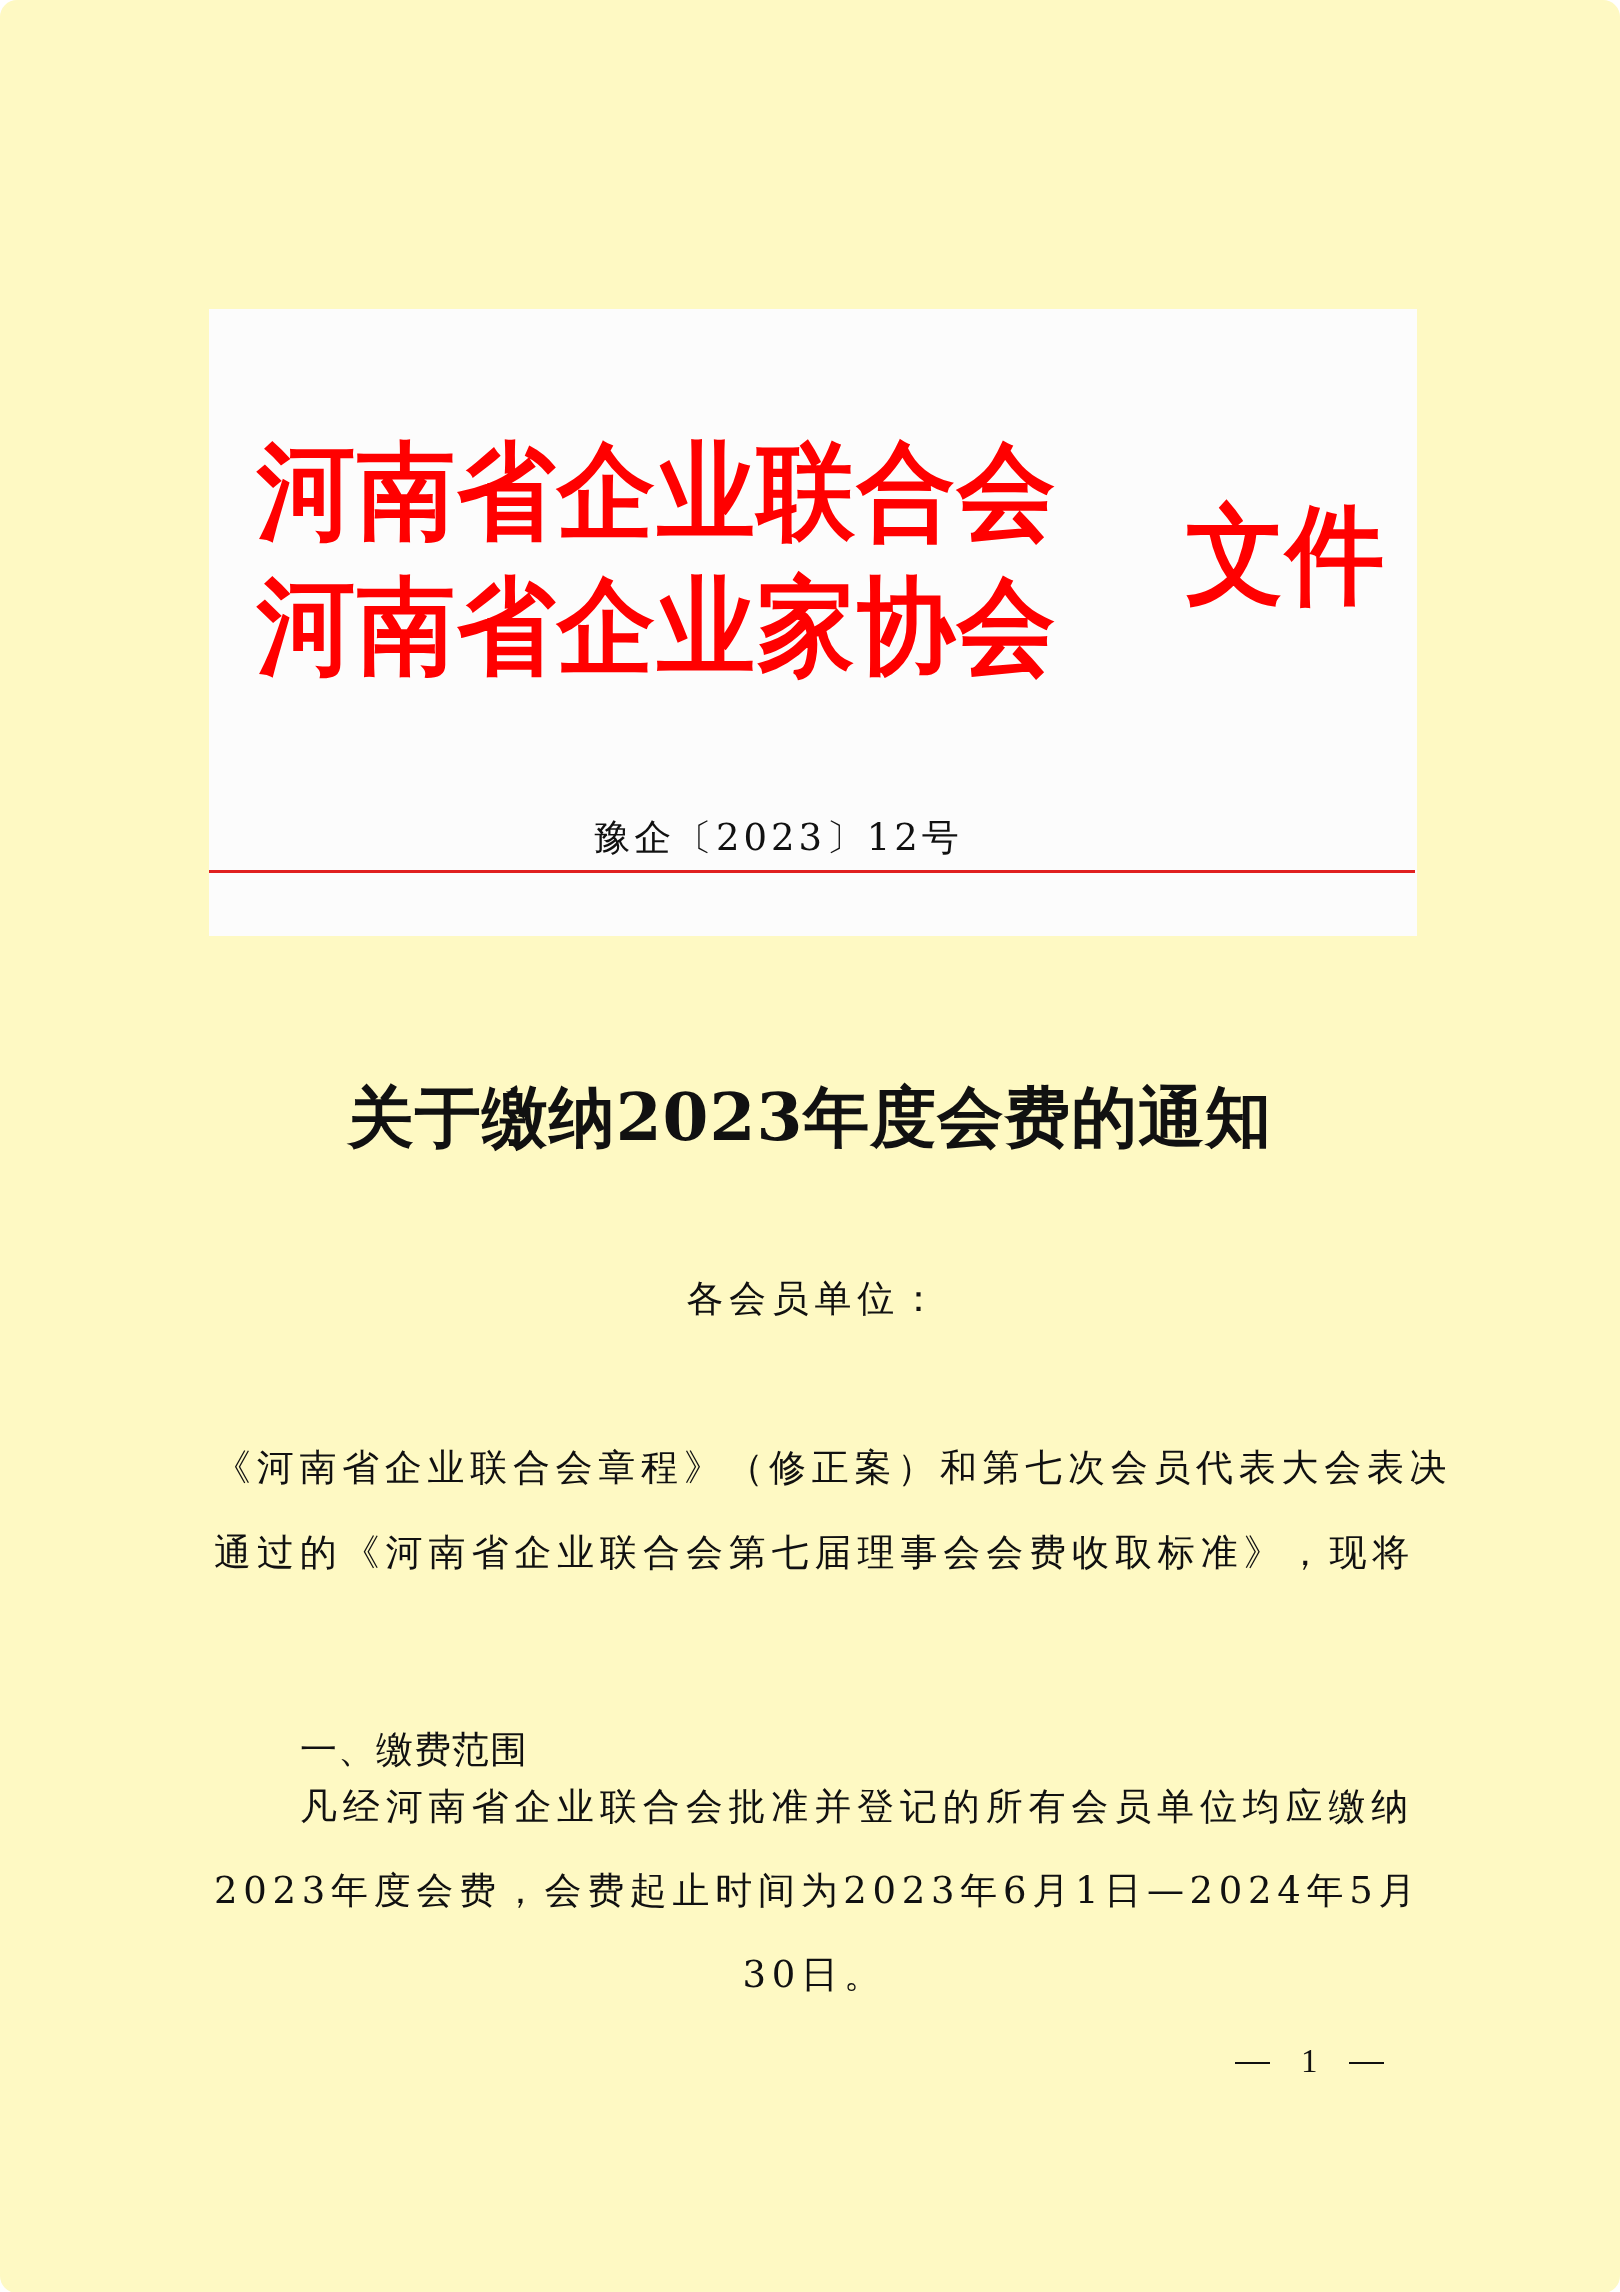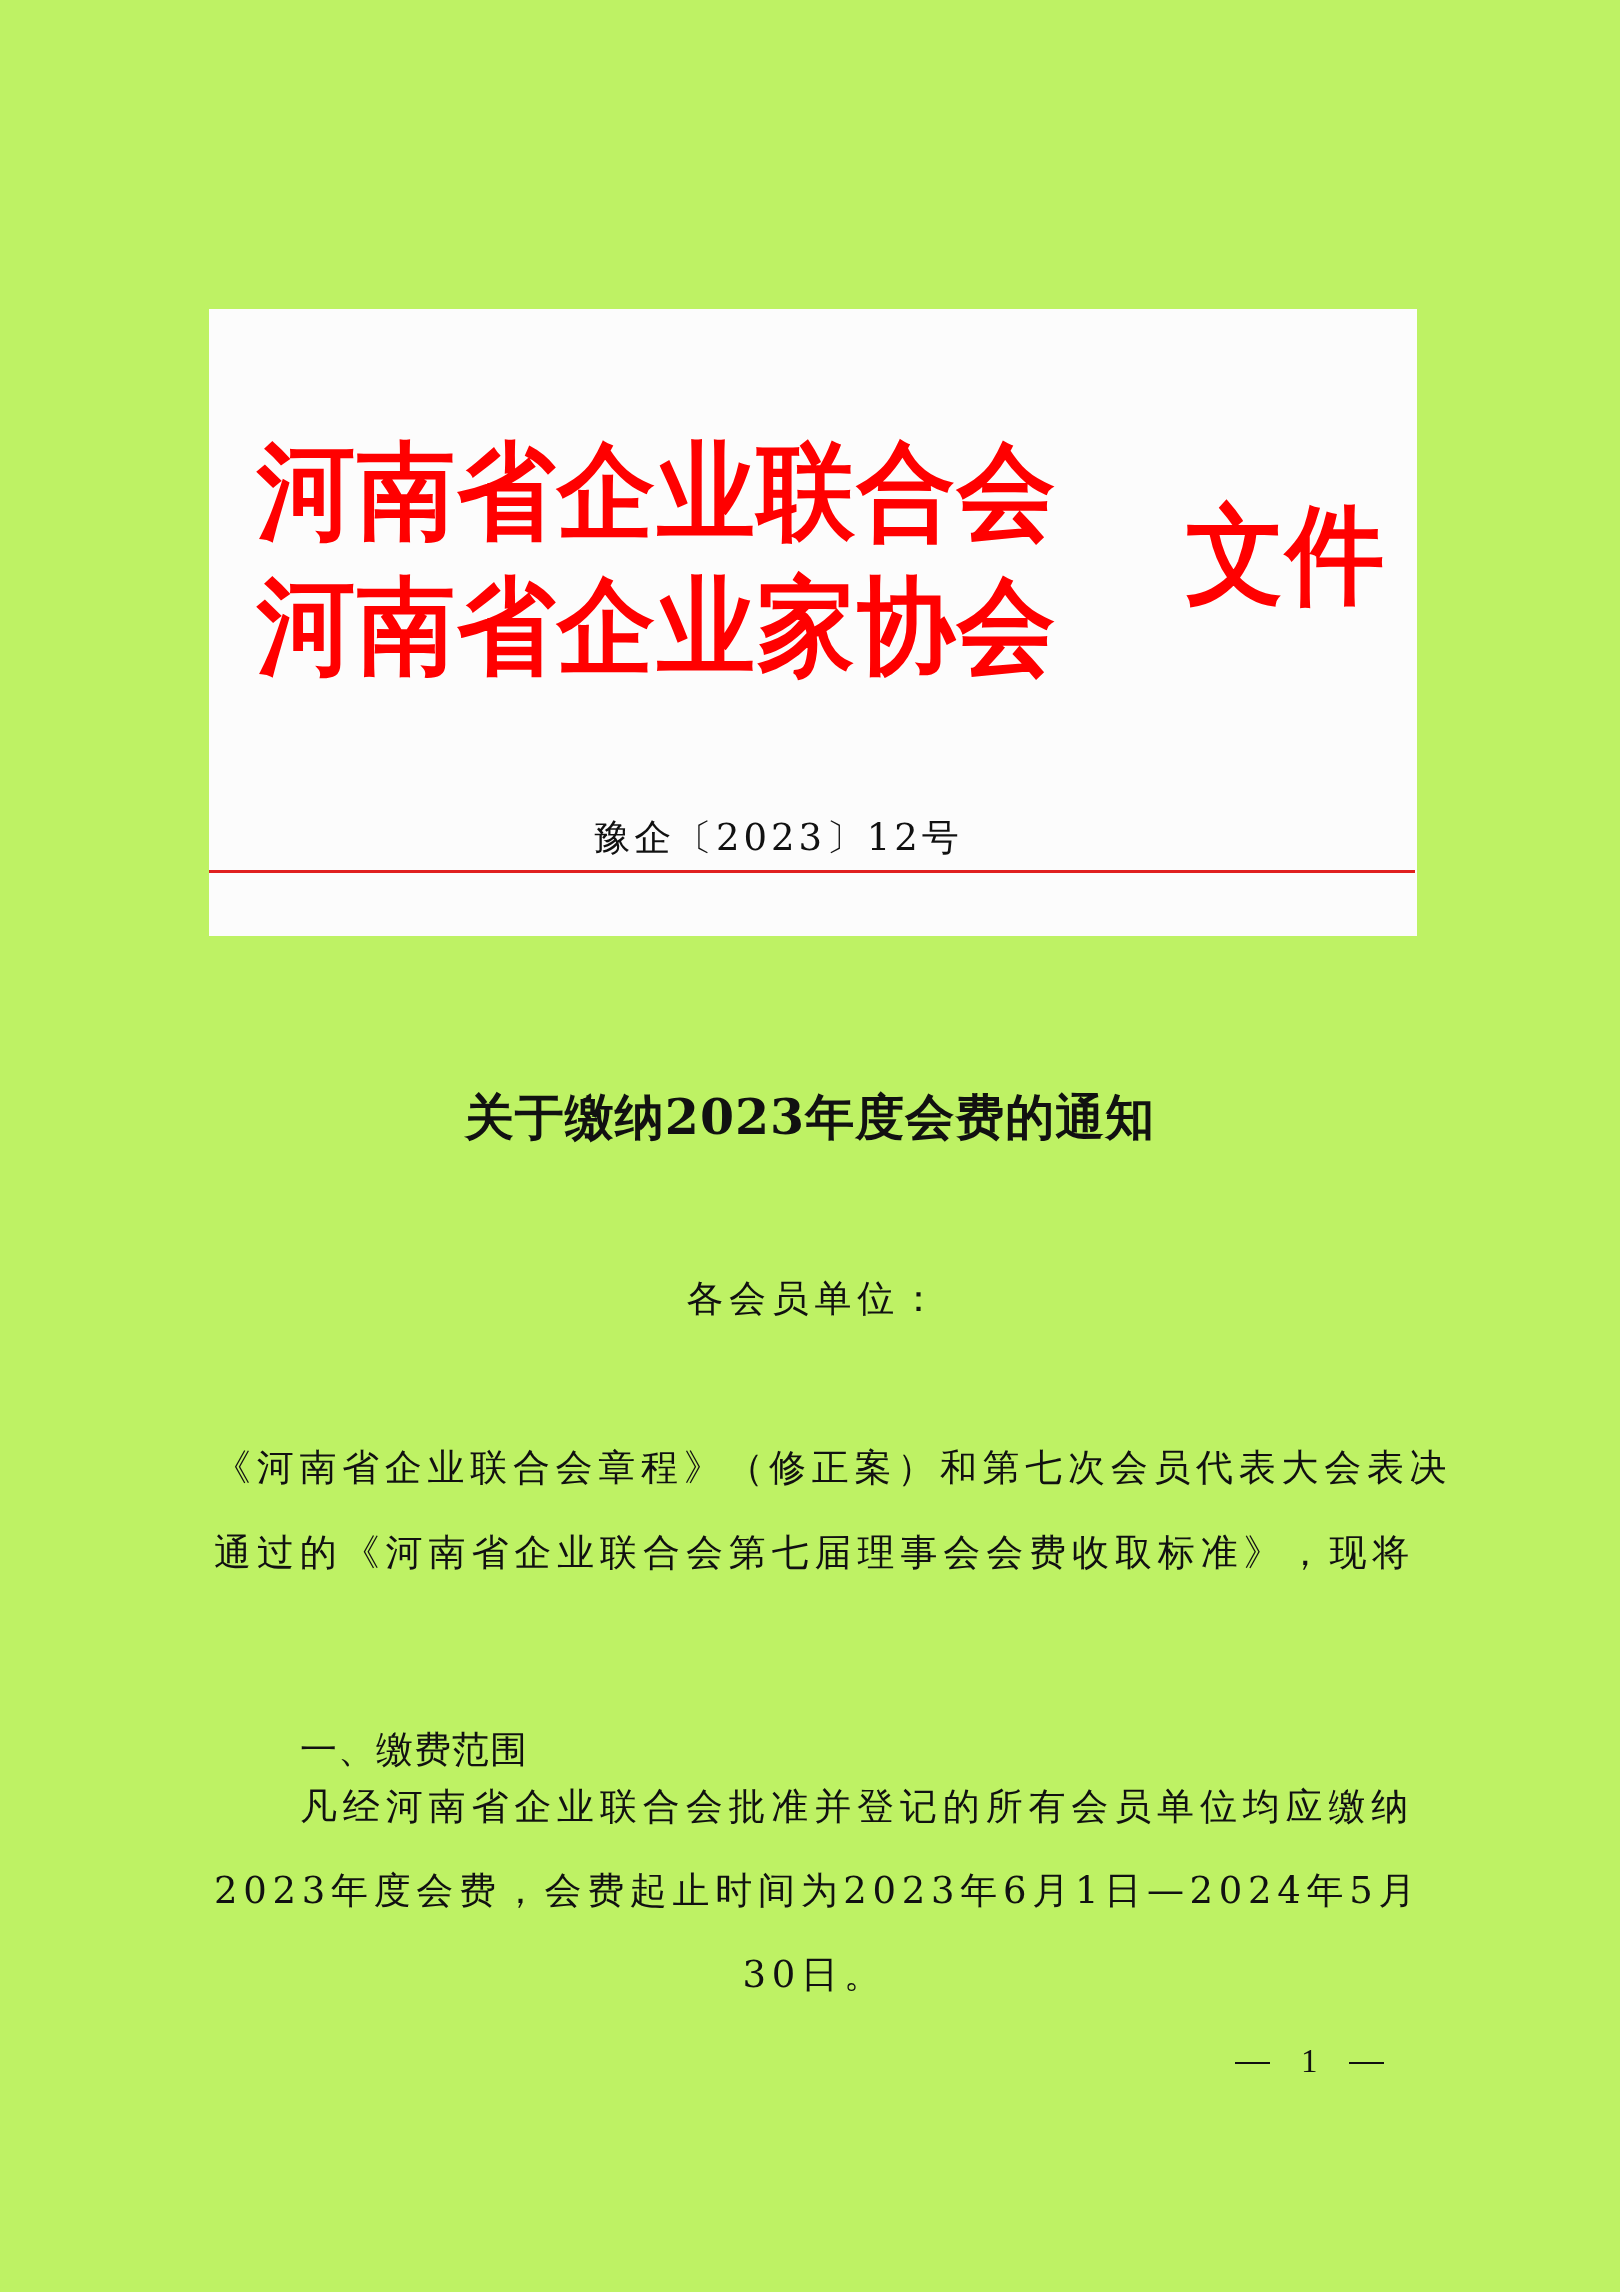--- a/index.html
+++ b/index.html
@@ -1,37 +1,37 @@
 <!DOCTYPE html>
 <html><head>
   <meta charset="utf-8">
   <style>
     html, body { margin: 0; padding: 0; background: #ffffff; }
     body { width: 1620px; height: 2293px; position: relative; overflow: hidden;
            font-family: "DejaVu Serif", "Liberation Serif", serif; color: #111; }
-    .page { position: absolute; left: 0; top: 0; width: 1620px; height: 2293px; background: #bef264; }
+    .page { position: absolute; left: 0; top: 0; width: 1620px; height: 2293px; background: #fef9c3; border-radius: 17px; }
 
     .masthead-bg { position: absolute; left: 209px; top: 309px; width: 1208px; height: 627px;
                    background: #fcfcfc; }
     .org-line { position: absolute; left: 257px; font-family: "DejaVu Serif", "Liberation Serif", serif;
                 font-weight: bold; color: #ff0000; font-size: 98px; line-height: 108px;
                 letter-spacing: 2px; transform: scaleY(1.08); transform-origin: left top; white-space: nowrap; }
     .org-line.l1 { top: 433px; }
     .org-line.l2 { top: 568px; }
     .wenjian { position: absolute; left: 1186px; top: 495px; color: #ff0000;
                font-family: "DejaVu Serif", "Liberation Serif", serif; font-weight: bold;
                font-size: 98px; line-height: 108px; letter-spacing: 2px; white-space: nowrap;
                transform: scaleY(1.1); transform-origin: left top; }
 
     .docnum { position: absolute; left: 0; width: 1556px; top: 816px; text-align: center;
               font-size: 37px; line-height: 43px; letter-spacing: 3.9px; color: #111; }
     .red-rule { position: absolute; left: 209px; top: 870px; width: 1206px; height: 2.9px; background: #e02020; }
 
     .title { position: absolute; left: 0; width: 1620px; top: 1088px; text-align: center;
-             font-size: 49px; line-height: 59px; font-weight: bold; color: #111; letter-spacing: 1px; }
+             font-size: 66px; line-height: 59px; font-weight: bold; color: #111; letter-spacing: 1px; }
 
     .body-line { position: absolute; left: 214px; width: 1201px; font-size: 37px; line-height: 45px;
                  letter-spacing: 5.7px; white-space: nowrap; color: #111; text-align: center; }
     .body-line.indent { left: 300px; width: 1114px; }
     .justify { text-align: justify; text-align-last: justify; }
     .heading1 { position: absolute; left: 300px; font-size: 37px; line-height: 45px; font-weight: normal;
                 font-family: "DejaVu Sans", "Liberation Sans", sans-serif; color: #111; letter-spacing: 1px; white-space: nowrap; margin-top: 28px; }
 
     .page-num { position: absolute; left: 1235px; top: 2041px; font-size: 33px; line-height: 39px; color: #111;
                 white-space: nowrap; }

